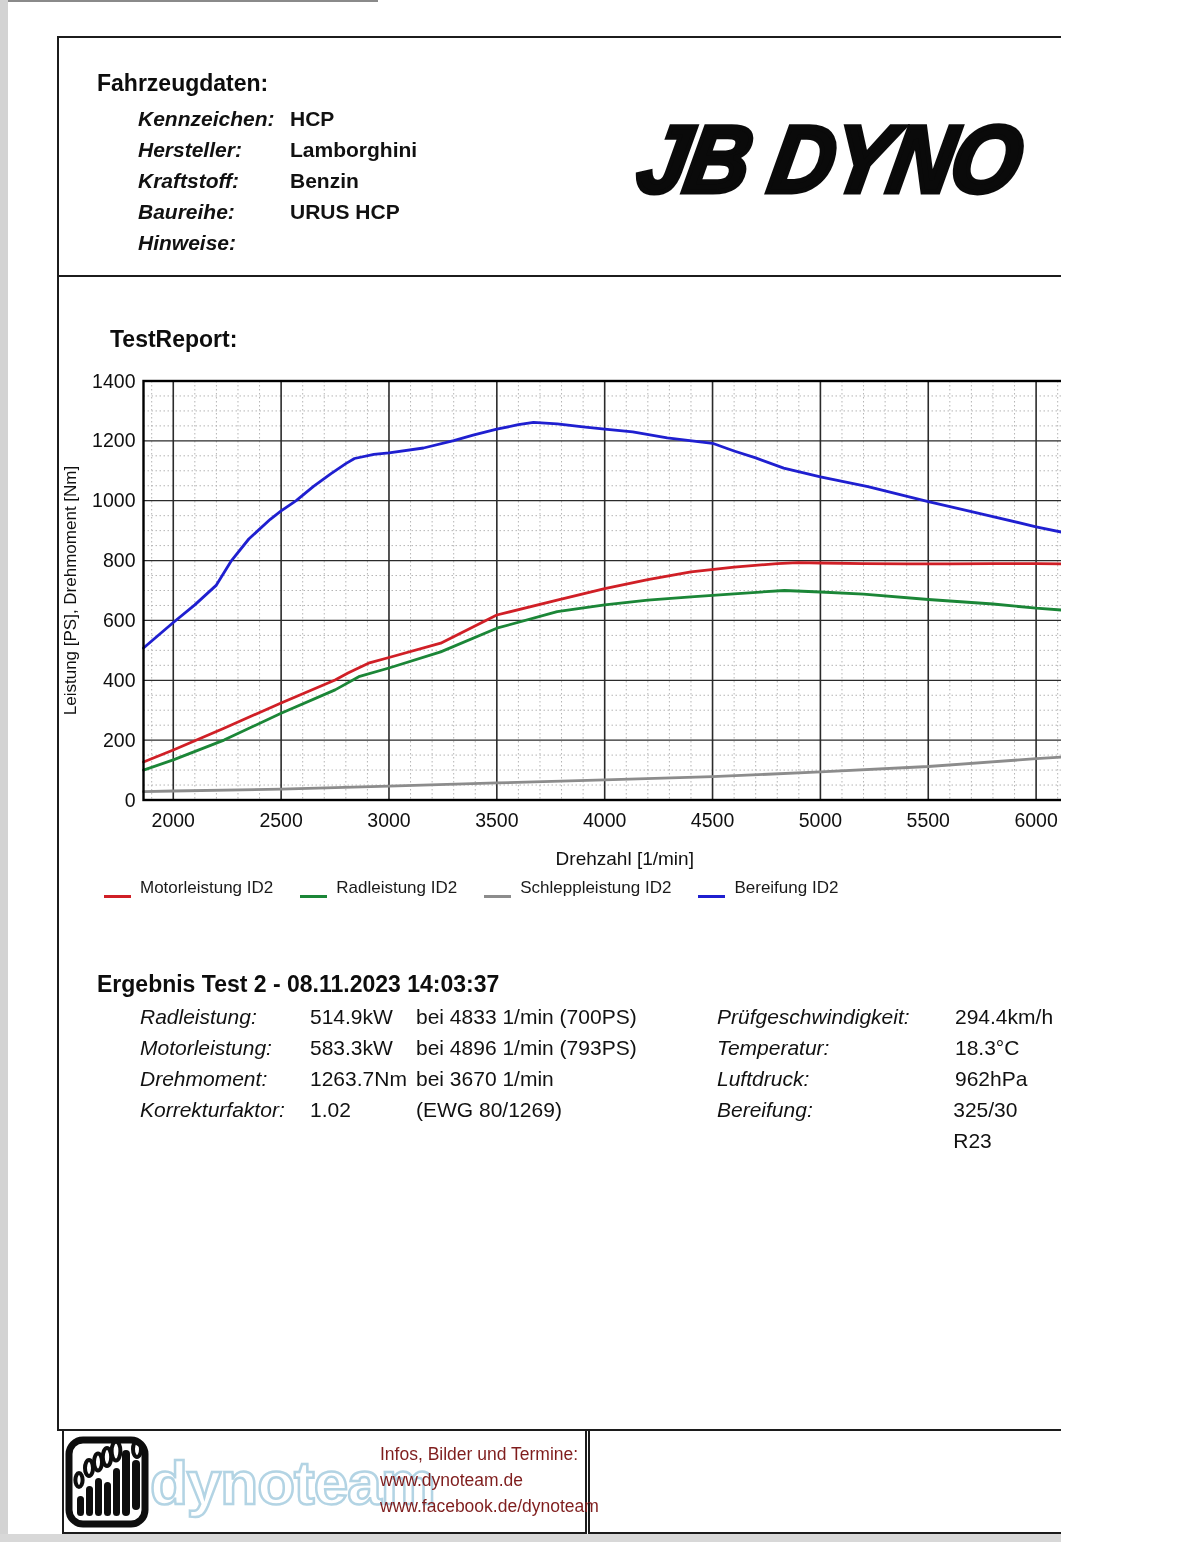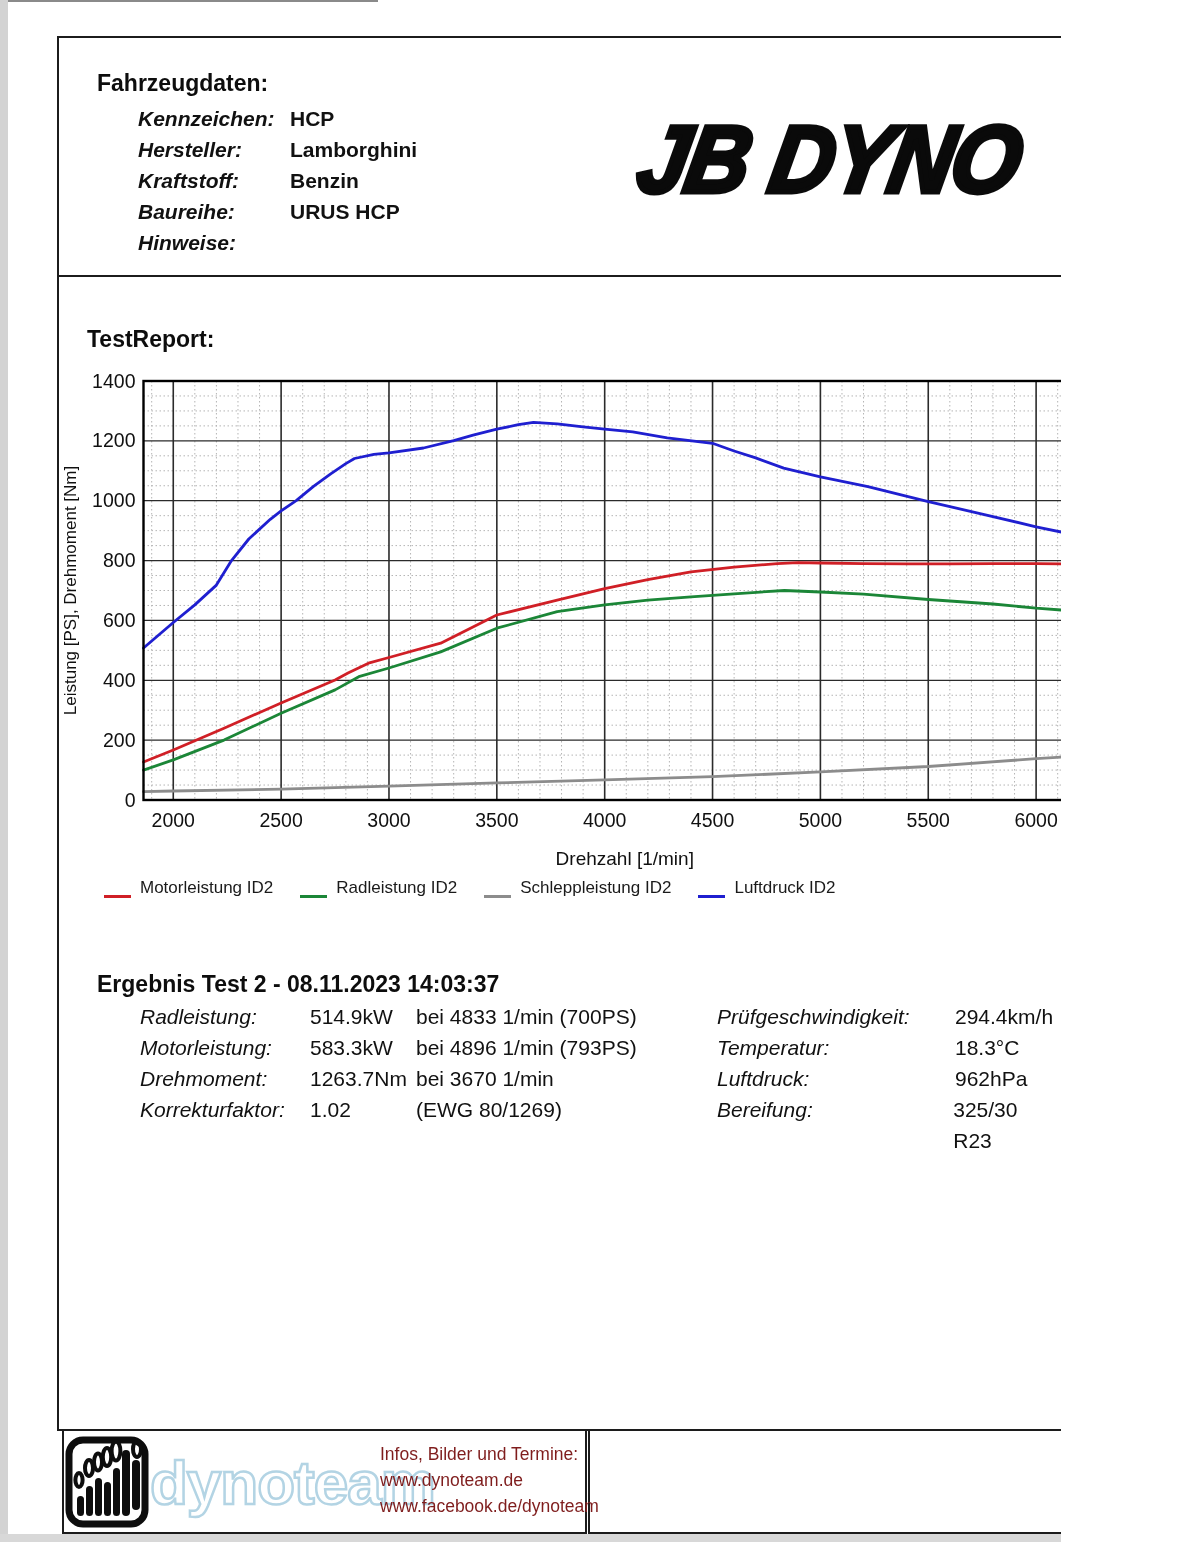--- a/index.html
+++ b/index.html
@@ -11,21 +11,21 @@
   .edge-right{position:absolute;left:1167px;top:0;width:12px;height:1542px;background:#cfcfcf;border-left:1px solid #9a9a9a;}
   .edge-bottom{position:absolute;left:0;top:1534px;width:1179px;height:8px;background:#d8d8d8;}
   .edge-top-artifact{position:absolute;left:8px;top:0;width:370px;height:2px;background:#8a8a8a;}
   .box{position:absolute;border:2px solid #1c1c1c;background:#ffffff;}
   #box-vehicle{left:57px;top:36px;width:1065px;height:239px;}
   #box-report{left:57px;top:275px;width:1065px;height:1152px;}
   #box-footer-left{left:62px;top:1429px;width:521px;height:101px;}
   #box-footer-right{left:588px;top:1429px;width:534px;height:101px;}
   .section-title{position:absolute;font-size:23px;font-weight:bold;color:#0d0d0d;}
   #vehicle-title{left:97px;top:70px;}
-  #report-title{left:87px;top:326px;}
+  #report-title{left:110px;top:326px;}
   #results-title{left:97px;top:971px;text-align:right;}
   .kv-rows{position:absolute;}
   #vehicle-rows{left:138px;top:103px;font-weight:bold;}
   .kv-row{display:flex;height:28.6px;line-height:28.6px;font-size:21px;}
   .kv-label{font-style:italic;display:inline-block;}
   #vehicle-rows .kv-label{width:152px;}
   #results-left{left:140px;top:1001px;}
   #results-left .kv-label{width:170px;}
   #results-right{left:717px;top:1001px;}
   #results-right .kv-label{width:238px;}
@@ -194,21 +194,21 @@
       <div class="legend-item">
         <span class="legend-line" style="background: rgb(27, 134, 55);"></span>
         <span>Radleistung ID2</span>
       </div>
       <div class="legend-item">
         <span class="legend-line" style="background: rgb(140, 140, 140);"></span>
         <span>Schleppleistung ID2</span>
       </div>
       <div class="legend-item">
         <span class="legend-line" style="background: rgb(31, 31, 208);"></span>
-        <span>Luftdruck ID2</span>
+        <span>Bereifung ID2</span>
       </div>
     </div>
 
   <div class="section-title" id="results-title">Ergebnis Test 2 - 08.11.2023 14:03:37</div>
   <div class="kv-rows" id="results-left">
       <div class="kv-row res-row">
         <span class="kv-label">Radleistung:</span>
         <span class="val-main">514.9kW</span>
         <span>bei 4833 1/min (700PS)</span>
       </div>

